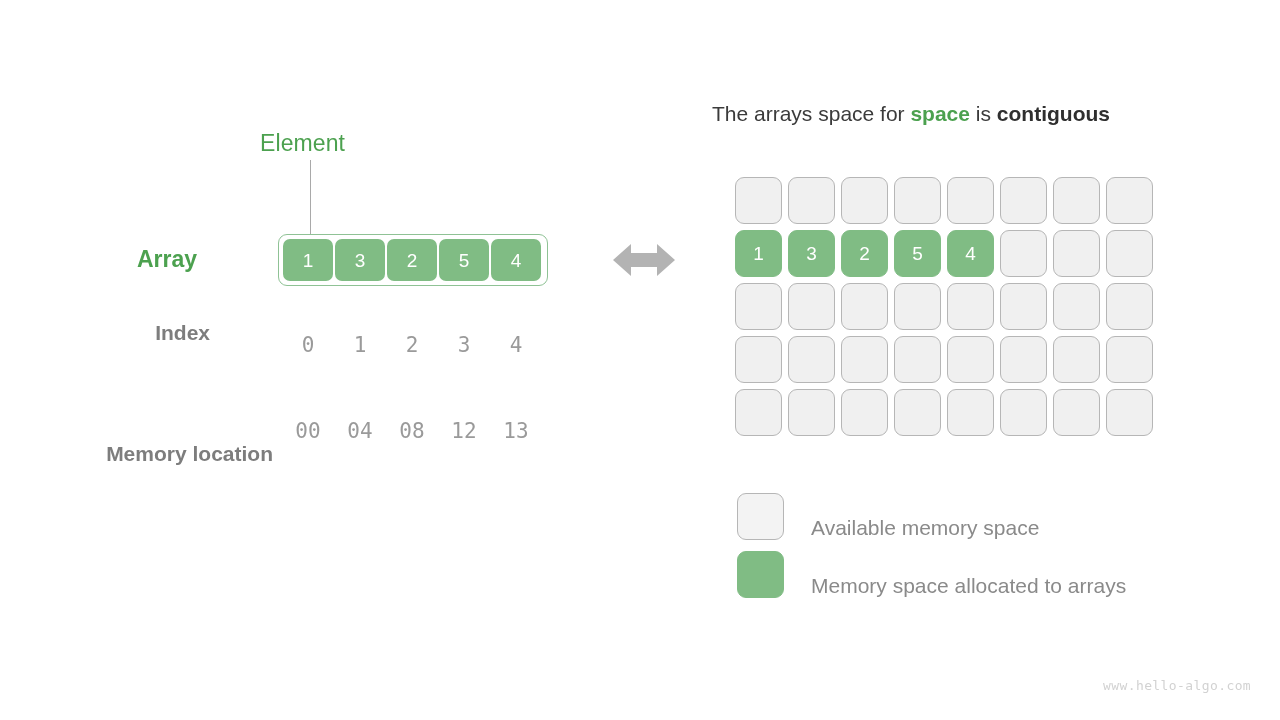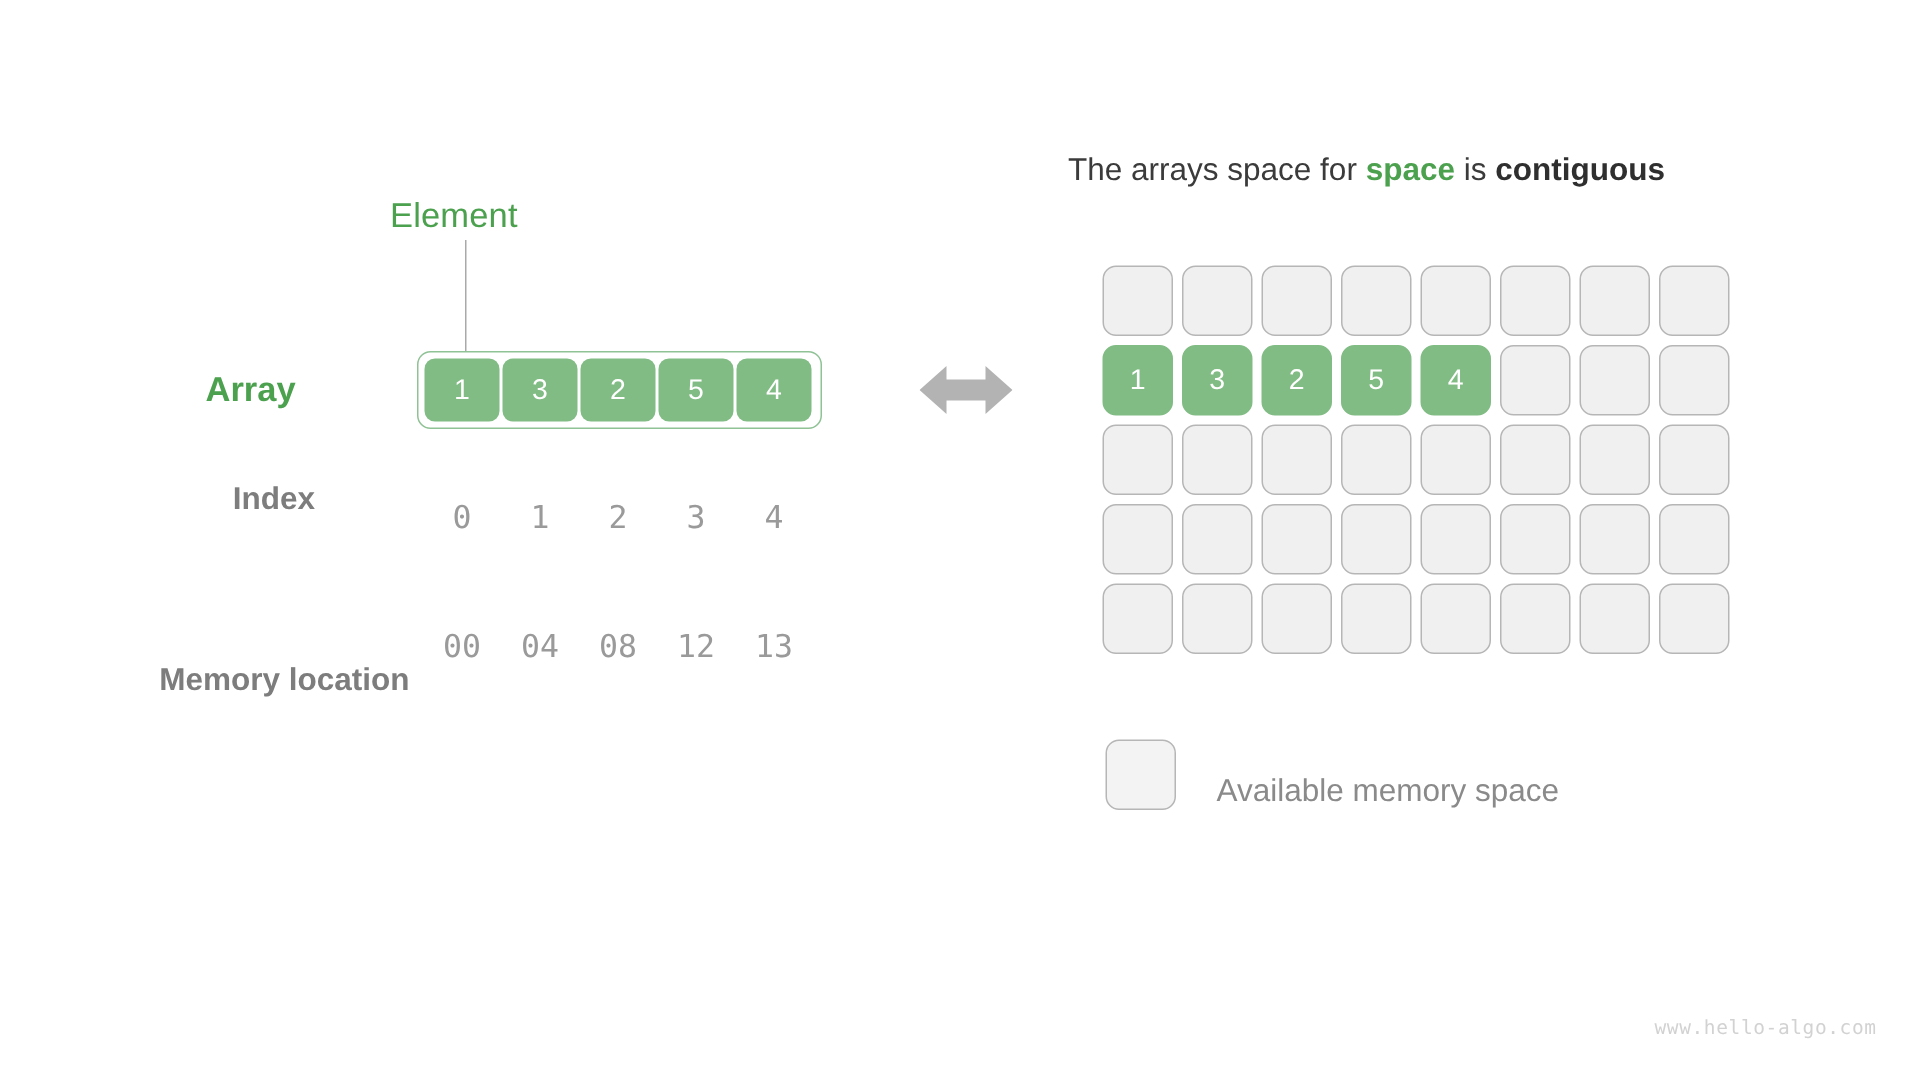--- a/index.html
+++ b/index.html
@@ -288,17 +288,21 @@
       <div class="mem-cell"></div>
       <div class="mem-cell"></div>
       <div class="mem-cell"></div>
     </div>
 
   <div class="abs" id="legend">
     <div class="legend-row">
       <div class="legend-swatch empty"></div>
       <div class="legend-text">Available memory space</div>
     </div>
+    <div class="legend-row">
+      <div class="legend-swatch filled"></div>
+      <div class="legend-text">Memory space allocated to arrays</div>
+    </div>
   </div>
 
   <div class="abs" id="watermark">www.hello-algo.com</div>
 
 </div>
 
 </body></html>

